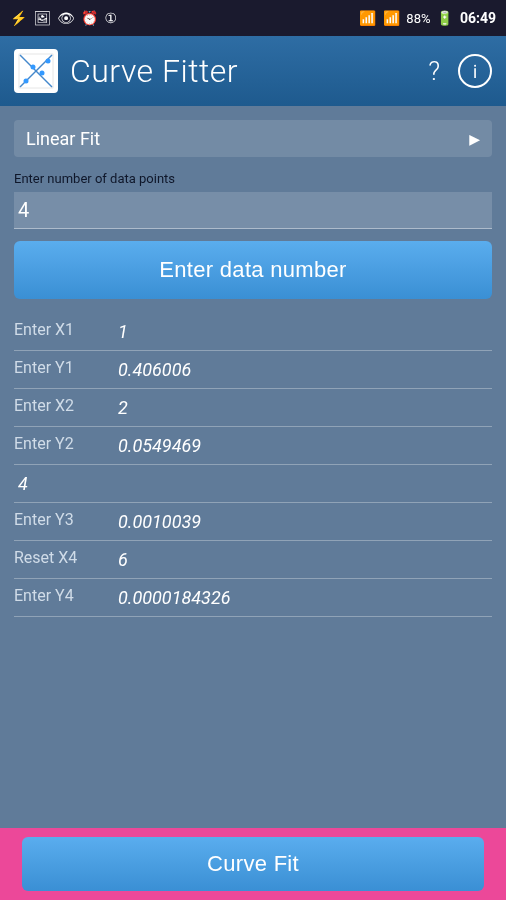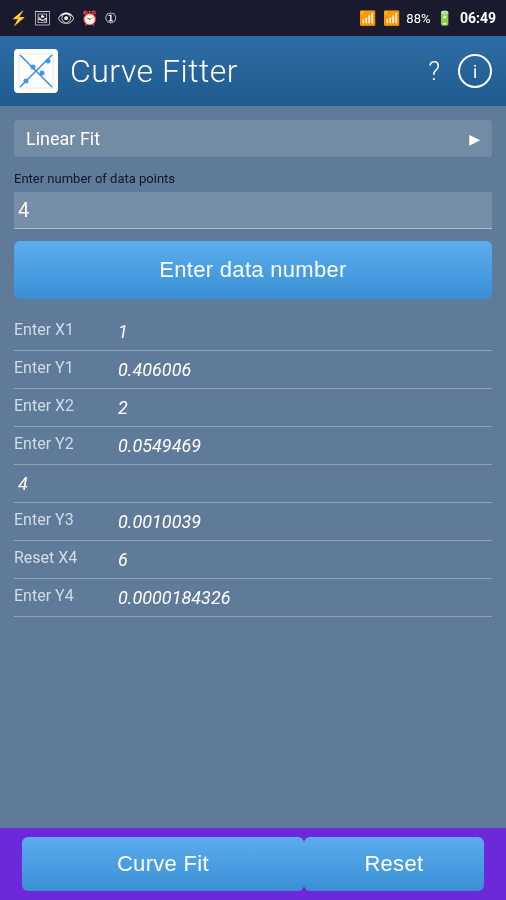--- a/index.html
+++ b/index.html
@@ -170,21 +170,21 @@
       font-size: 18px;
       padding: 4px 4px;
       outline: none;
       font-family: inherit;
       font-style: italic;
     }
 
     
     #bottom-bar {
       height: 72px;
-      background: #6d28d9;
+      background: #ec4899;
       display: flex;
       align-items: center;
       padding: 8px 22px;
     }
     .btn-bottom {
       flex: 1;
       background: linear-gradient(180deg, #5aadee 0%, #3a8fd4 100%);
       border: none;
       border-radius: 6px;
       color: white;
@@ -287,14 +287,13 @@
       <span class="data-row-label">Enter Y4</span>
       <input class="data-row-input" type="text" value="0.0000184326" style="">
     </div>
     </div>
 
   <div style="height:14px;"></div>
 </div>
 
 <div id="bottom-bar">
   <button class="btn-bottom">Curve Fit</button>
-  <button class="btn-bottom" style="flex: 0.6;">Reset</button>
 </div>
 
 </body></html>

